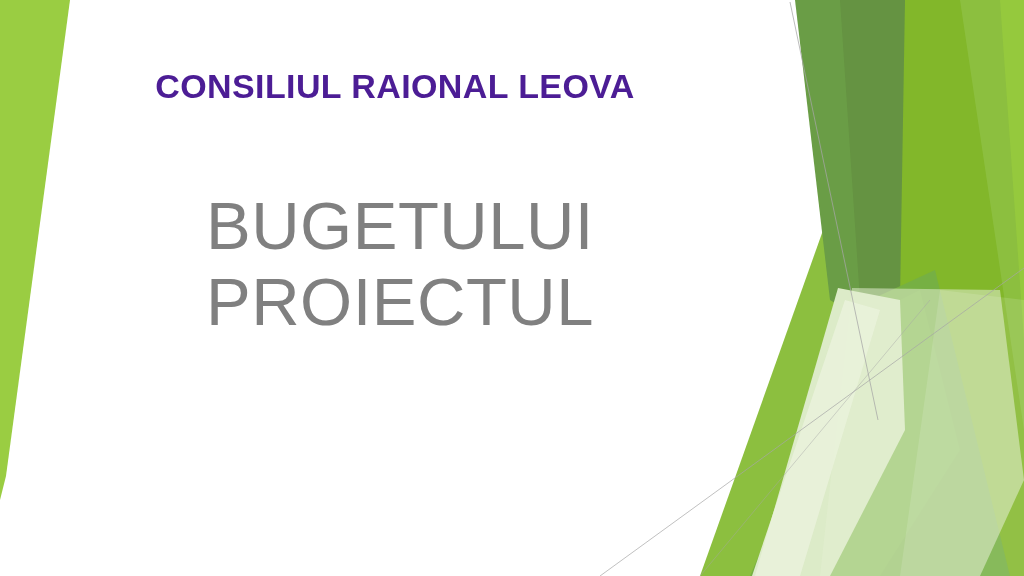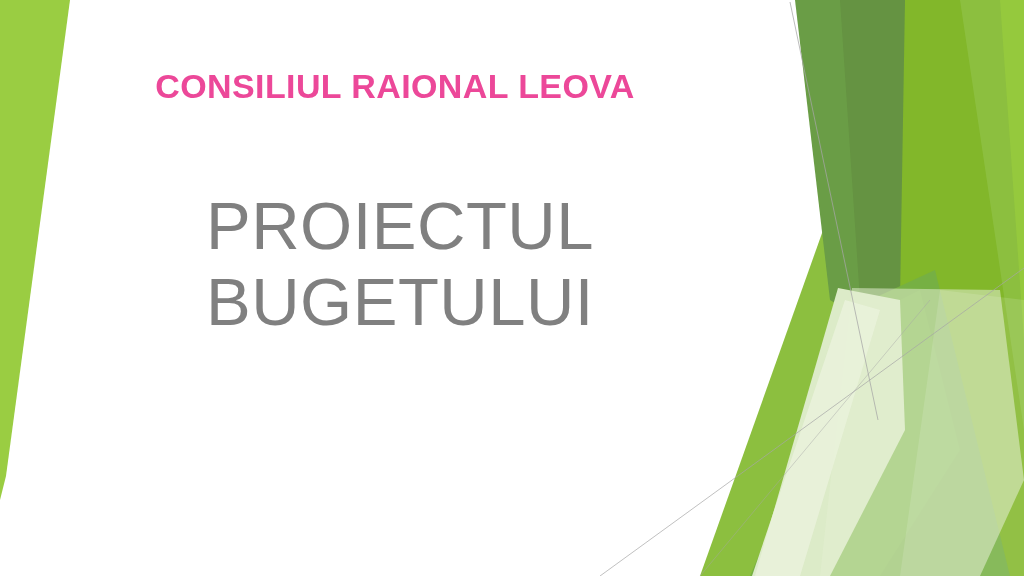--- a/index.html
+++ b/index.html
@@ -32,21 +32,21 @@
     left: 0;
     width: 1024px;
     height: 576px;
   }
   #heading {
     position: absolute;
     left: 0;
     top: 68px;
     width: 790px;
     text-align: center;
-    color: #ec4899;
+    color: #4c1d95;
     font-weight: bold;
     font-size: 34px;
     letter-spacing: 0.4px;
     line-height: 1.1;
     white-space: nowrap;
   }
   #title {
     position: absolute;
     left: 0;
     top: 188px;
@@ -99,18 +99,18 @@
     <line x1="790" y1="2" x2="878" y2="420" stroke="#A6A6A6" stroke-width="1" opacity="0.75"></line>
     <line x1="600" y1="576" x2="1024" y2="268" stroke="#A6A6A6" stroke-width="1" opacity="0.7"></line>
     <line x1="700" y1="576" x2="930" y2="300" stroke="#A6A6A6" stroke-width="1" opacity="0.45"></line>
   </svg>
 
   <div id="content">
 
     <div id="heading">CONSILIUL RAIONAL LEOVA</div>
 
     <div id="title">
+      <span class="tline">BUGETULUI</span>
       <span class="tline">PROIECTUL</span>
-      <span class="tline">BUGETULUI</span>
     </div>
 
   </div>
 </div>
 
 </body></html>

